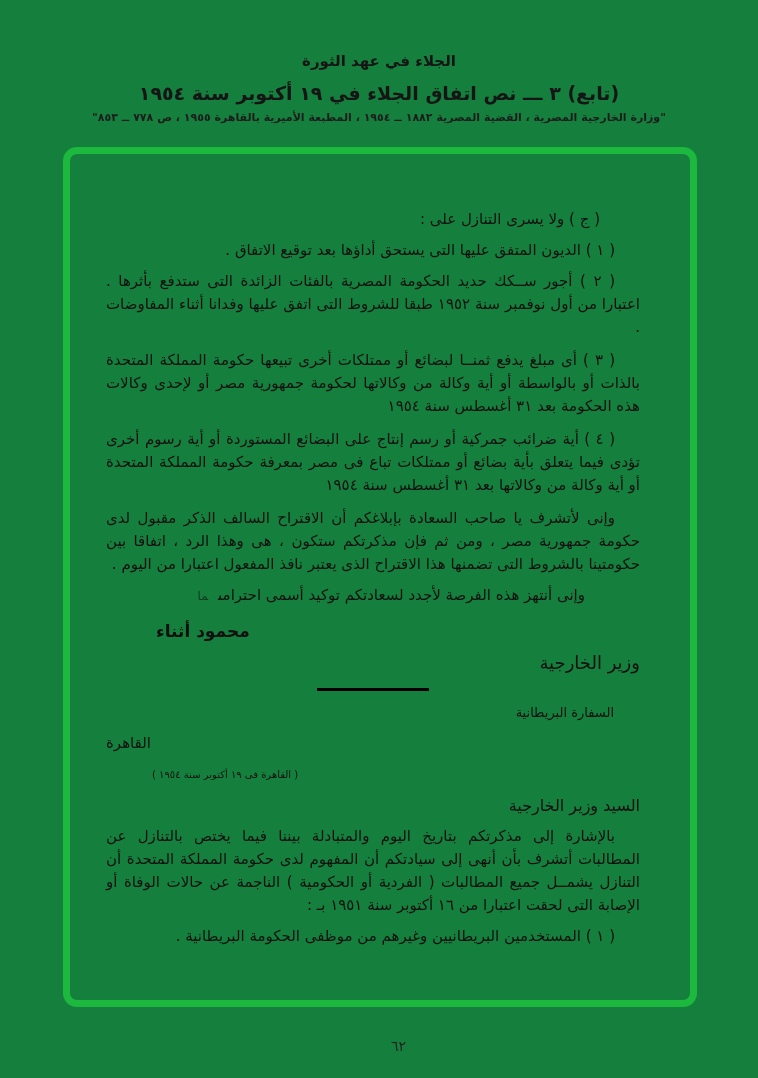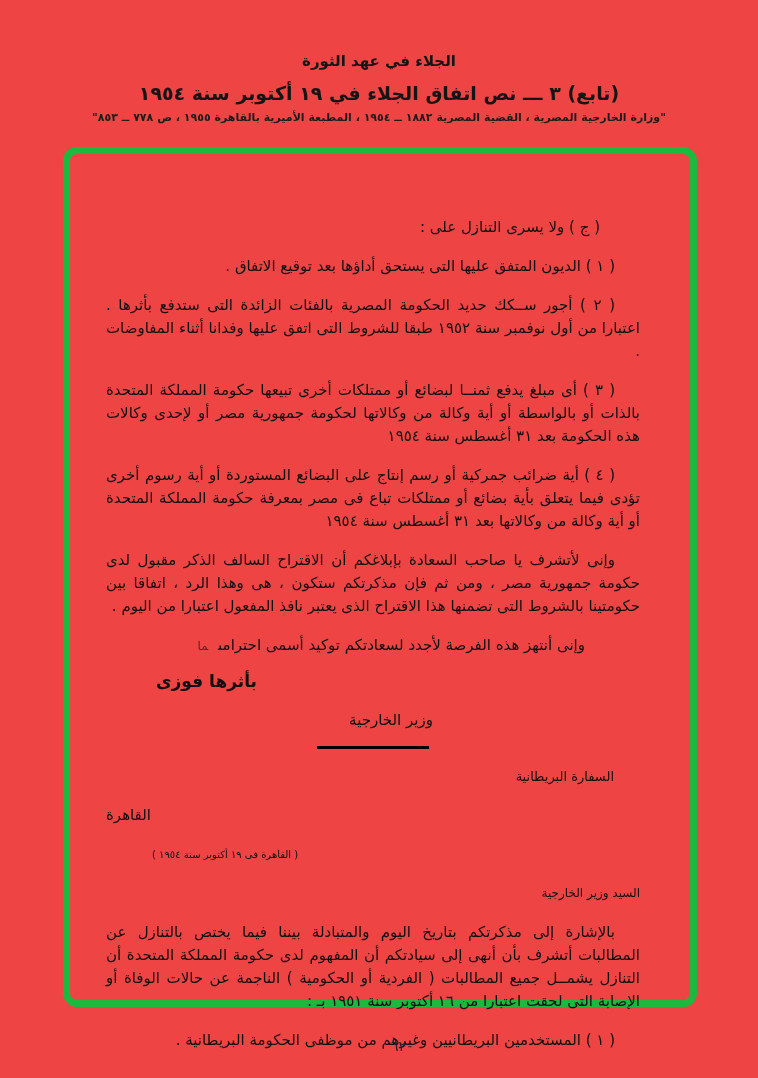--- a/index.html
+++ b/index.html
@@ -1,49 +1,49 @@
 <!DOCTYPE html>
 <html lang="ar"><head>
 <meta charset="utf-8">
 <style>
   html,body { margin:0; padding:0; background:#ffffff; }
   .page {
-    position:relative; width:758px; height:1078px; background:#ef4444;
+    position:relative; width:758px; height:1078px; background:#15803d;
     font-family:"DejaVu Sans", sans-serif; color:#151515; overflow:hidden;
   }
   
   .hdr { position:absolute; top:52px; left:0; right:0; text-align:center; direction:rtl; }
   .hdr-title   { font-size:15px; font-weight:bold; letter-spacing:.2px; }
   .hdr-sub     { font-size:19px; font-weight:bold; margin-top:12px; }
   .hdr-source  { font-size:11px; font-weight:bold; margin-top:7px; color:#1c1c1c; }
   
   .hl-box {
     position:absolute; left:63px; top:147px; width:620px; height:846px;
     border:7px solid #1db83e; border-radius:14px; box-sizing:content-box;
   }
   
   .doc {
     position:absolute; left:0; top:0; width:100%; box-sizing:border-box;
     padding:46px 50px 0 36px; direction:rtl; text-align:justify;
     font-size:15px; line-height:23px; color:#101010;
   }
-  .doc p { margin:16px 0 8px; }
+  .doc p { margin:8px 0 8px; }
   .p-intro   { text-indent:40px; margin-bottom:8px !important; }
   .p-item    { text-indent:25px; }
   .p-item2   { margin-bottom:10px !important; }
   .p-close1  { text-indent:25px; }
   .p-close2  { text-align:right; text-indent:55px; margin-bottom:0 !important; }
   .courtesy-mark { opacity:.65; font-size:12px; margin-right:10px; }
   .sig-name  { text-align:left; padding-left:50px; font-size:17px; font-weight:600; margin-top:12px !important; margin-bottom:2px !important; }
-  .sig-title { text-align:center; padding-left:36px; font-size:15px; margin-bottom:0 !important; }
+  .sig-title { text-align:right; padding-left:36px; font-size:18px; margin-bottom:0 !important; }
   .divider   { width:112px; height:3px; background:#000; margin:14px auto 10px; }
   .embassy   { text-align:right; padding-left:0; padding-right:26px; font-size:13px; margin-bottom:4px !important; }
   .city      { text-align:left; padding-right:72px; font-size:15px; margin-bottom:6px !important; }
   .date-line { text-align:left; padding-left:46px; font-size:10px; margin-top:10px; margin-bottom:4px !important; }
-  .salutation{ font-size:12px; margin-top:6px; margin-bottom:8px !important; }
+  .salutation{ font-size:16px; margin-top:6px; margin-bottom:8px !important; }
   .p-reply   { text-indent:25px; margin-top:4px; }
   .p-reply-item { text-indent:25px; margin-top:2px; }
   
   .page-number { position:absolute; bottom:24px; left:0; right:0; text-align:center; font-size:14px; color:#222;padding-left:39px; }
 </style>
 </head>
 <body>
 
 <div class="page">
 
@@ -60,21 +60,21 @@
 
       <p class="p-item">( ١ ) الديون المتفق عليها التى يستحق أداؤها بعد توقيع الاتفاق .</p>
       <p class="p-item p-item2">( ٢ ) أجور ســكك حديد الحكومة المصرية بالفئات الزائدة التى ستدفع بأثرها . اعتبارا من أول نوفمبر سنة ١٩٥٢ طبقا للشروط التى اتفق عليها وفدانا أثناء المفاوضات .</p>
       <p class="p-item p-item2">( ٣ ) أى مبلغ يدفع ثمنــا لبضائع أو ممتلكات أخرى تبيعها حكومة المملكة المتحدة بالذات أو بالواسطة أو أية وكالة من وكالاتها لحكومة جمهورية مصر أو لإحدى وكالات هذه الحكومة بعد ٣١ أغسطس سنة ١٩٥٤</p>
       <p class="p-item p-item2">( ٤ ) أية ضرائب جمركية أو رسم إنتاج على البضائع المستوردة أو أية رسوم أخرى تؤدى فيما يتعلق بأية بضائع أو ممتلكات تباع فى مصر بمعرفة حكومة المملكة المتحدة أو أية وكالة من وكالاتها بعد ٣١ أغسطس سنة ١٩٥٤</p>
 
       <p class="p-close1">وإنى لأتشرف يا صاحب السعادة بإبلاغكم أن الاقتراح السالف الذكر مقبول لدى حكومة جمهورية مصر ، ومن ثم فإن مذكرتكم ستكون ، هى وهذا الرد ، اتفاقا بين حكومتينا بالشروط التى تضمنها هذا الاقتراح الذى يعتبر نافذ المفعول اعتبارا من اليوم .</p>
 
       <p class="p-close2"><span>وإنى أنتهز هذه الفرصة لأجدد لسعادتكم توكيد أسمى احترامى</span><span class="courtesy-mark">ما</span></p>
 
-      <p class="sig-name">بأثرها فوزى</p>
+      <p class="sig-name">محمود أثناء</p>
       <p class="sig-title">وزير الخارجية</p>
 
       <div class="divider"></div>
 
       <p class="embassy">السفارة البريطانية</p>
       <p class="city">القاهرة</p>
 
       <p class="date-line">( القاهرة فى ١٩ أكتوبر سنة ١٩٥٤ )</p>
       <p class="salutation">السيد وزير الخارجية</p>
 

